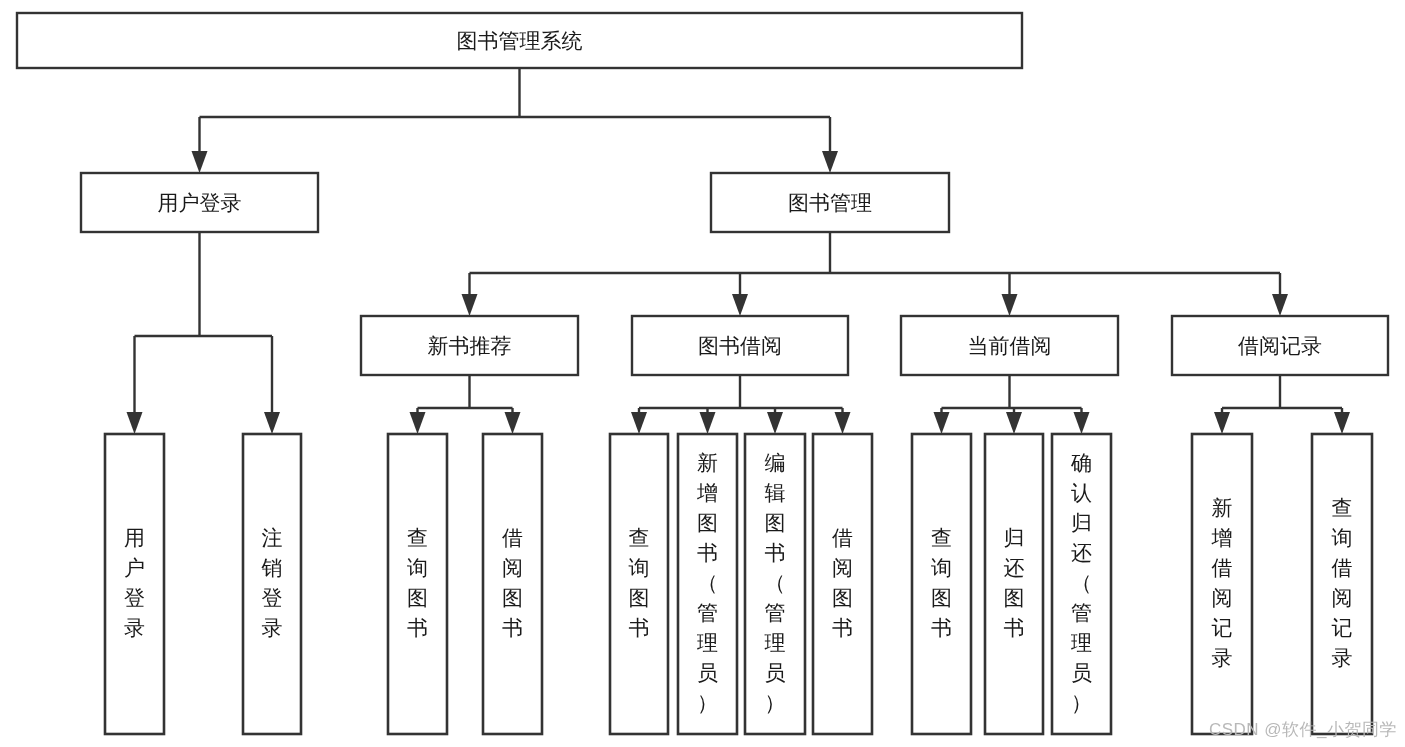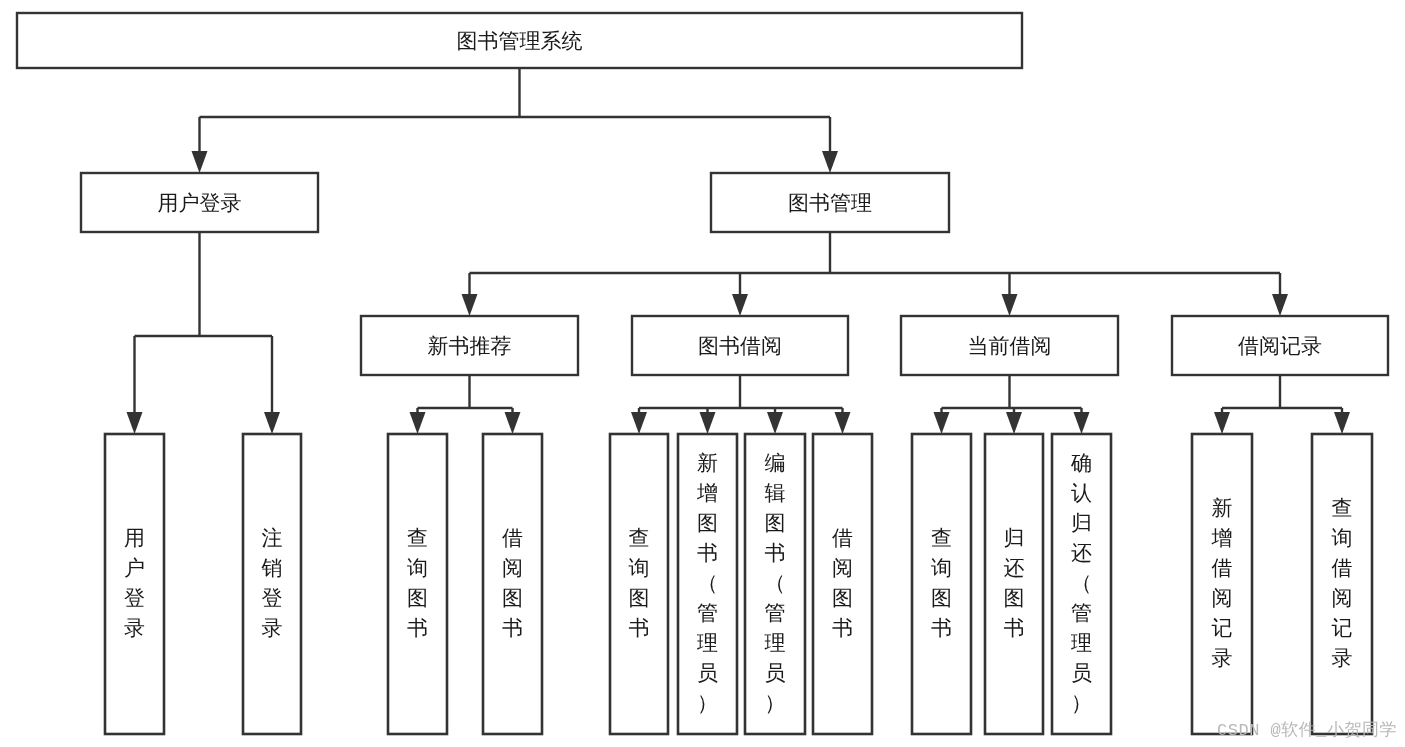--- a/index.html
+++ b/index.html
@@ -46,21 +46,21 @@
     font-family: "DejaVu Sans", "Liberation Sans", sans-serif;
     fill: #1a1a1a;
     font-size: 21px;
     text-anchor: middle;
     dominant-baseline: middle;
   }
   .watermark {
     position: absolute;
     right: 8px;
     bottom: 6px;
-    font-family: Liberation Mono, monospace;
+    font-family: Liberation Sans, sans-serif;
     font-size: 17px;
     color: #b8b8b8;
     letter-spacing: 0.5px;
     white-space: nowrap;
     pointer-events: none;
   }
 </style>
 </head>
 <body>
 

